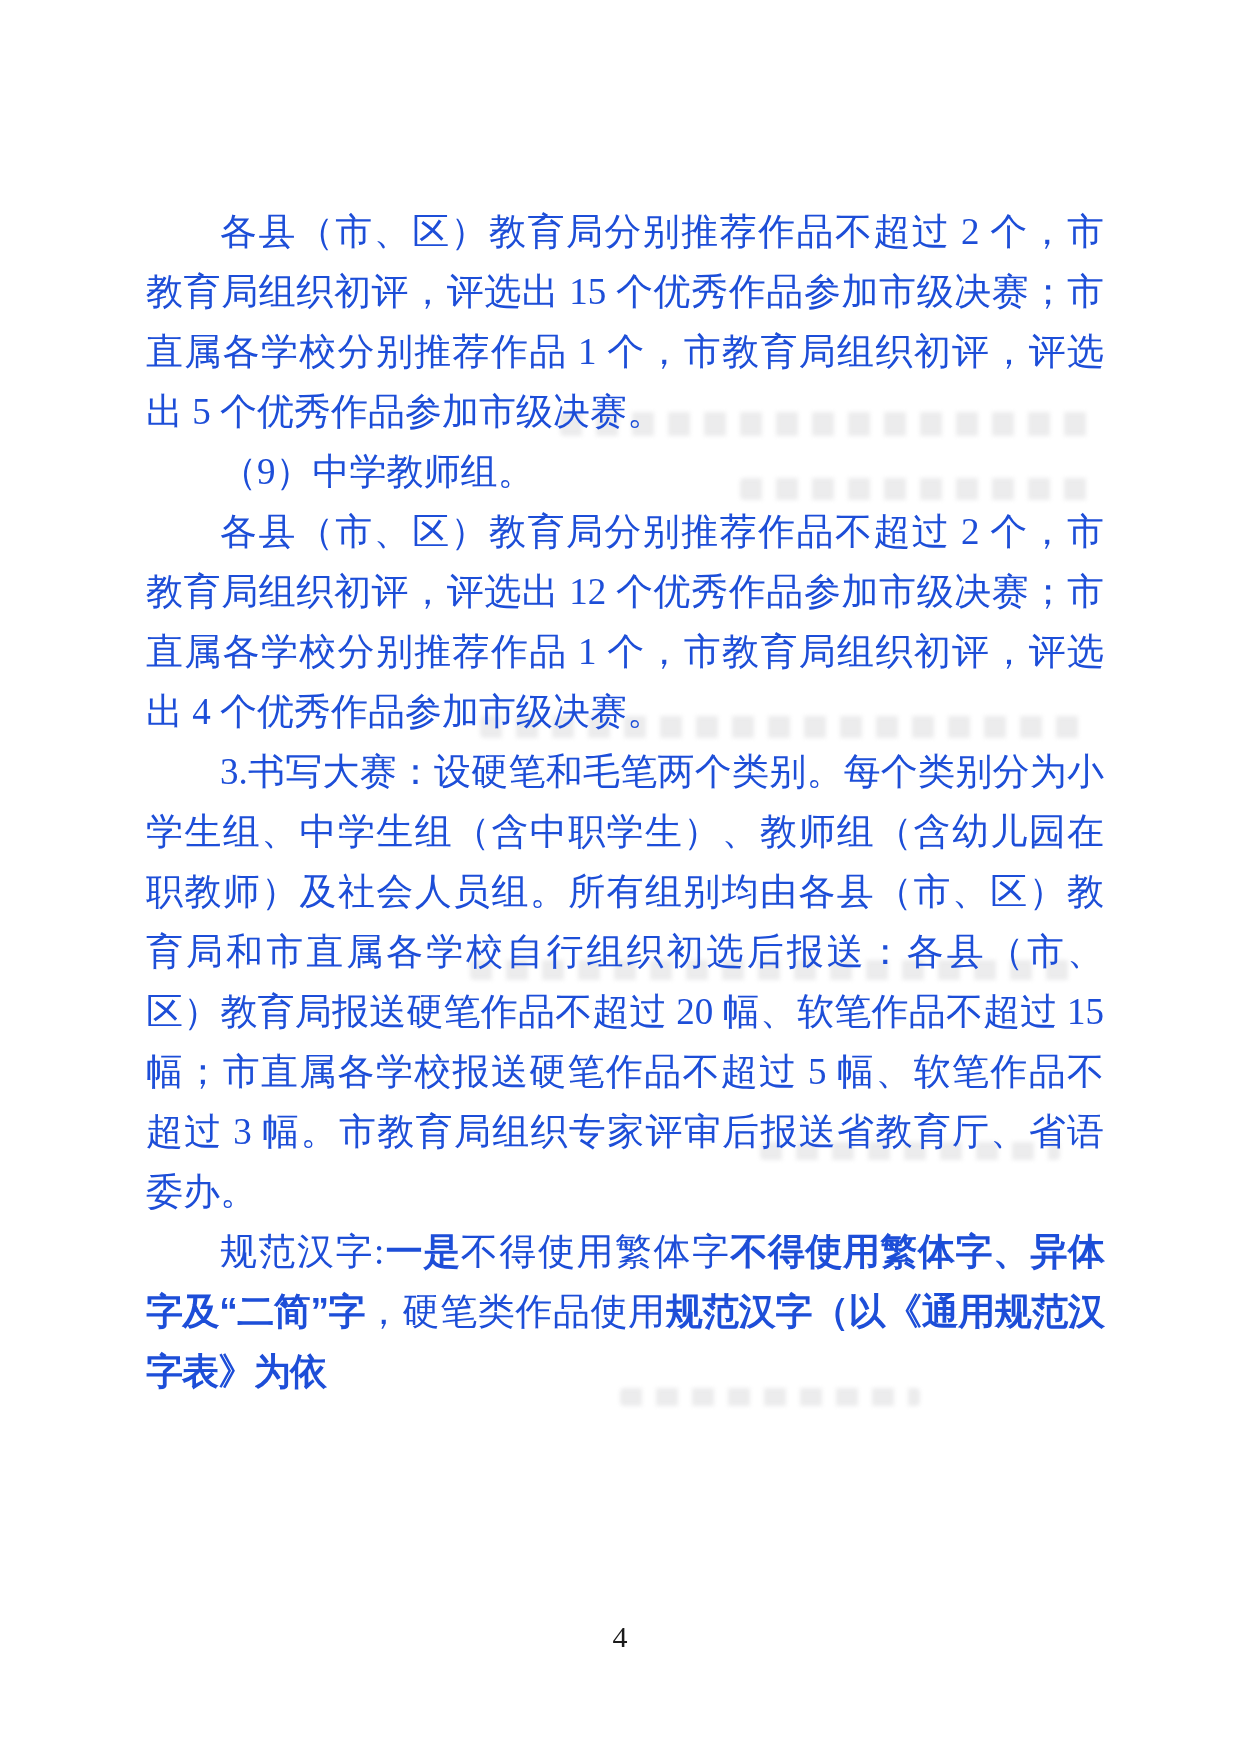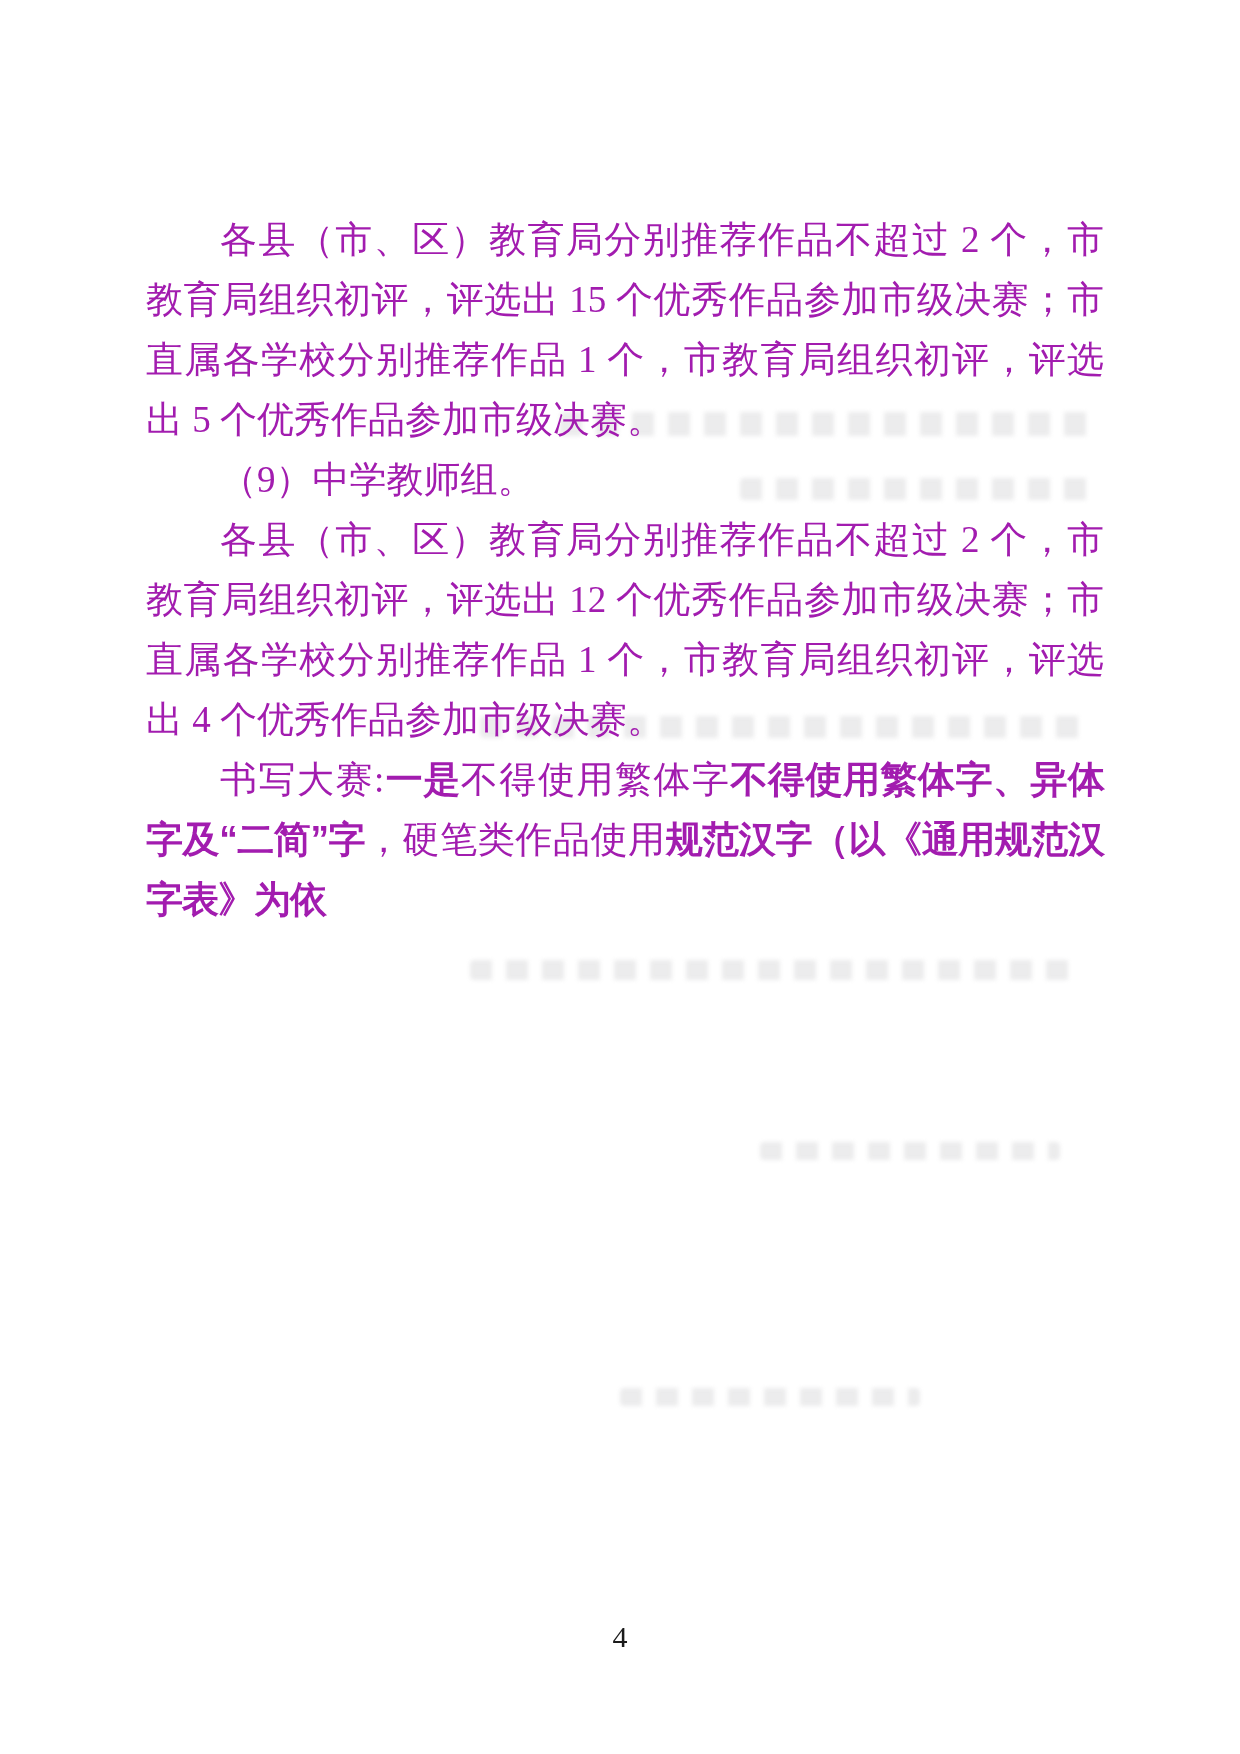--- a/index.html
+++ b/index.html
@@ -15,23 +15,23 @@
     font-family: "Liberation Serif", "DejaVu Serif", serif;
   }
   .page {
     position: absolute;
     inset: 0;
     background: #ffffff;
   }
   .doc-body {
     position: absolute;
     left: 146px;
-    top: 210px;
+    top: 202px;
     width: 958px;
-    color: #a21caf;
+    color: #1d4ed8;
     font-size: 37px;
     line-height: 60px;
     text-align: justify;
     text-justify: inter-ideograph;
   }
   p.para {
     margin: 0;
     padding: 0;
     text-indent: 2em;
   }
@@ -76,17 +76,18 @@
   <div class="smudge" style="left:740px; top:478px; width:350px; height:22px;"></div>
   <div class="smudge" style="left:480px; top:716px; width:610px; height:22px;"></div>
   <div class="smudge" style="left:470px; top:960px; width:600px; height:20px;"></div>
   <div class="smudge" style="left:760px; top:1142px; width:300px; height:18px;"></div>
   <div class="smudge" style="left:620px; top:1388px; width:300px; height:18px;"></div>
 
   <div class="doc-body" id="doc-body">
       <p class="para"><span class="run">各县（市、区）教育局分别推荐作品不超过 2 个，市教育局组织初评，评选出 15 个优秀作品参加市级决赛；市直属各学校分别推荐作品 1 个，市教育局组织初评，评选出 5 个优秀作品参加市级决赛。</span></p>
       <p class="para"><span class="run">（9）中学教师组。</span></p>
       <p class="para"><span class="run">各县（市、区）教育局分别推荐作品不超过 2 个，市教育局组织初评，评选出 12 个优秀作品参加市级决赛；市直属各学校分别推荐作品 1 个，市教育局组织初评，评选出 4 个优秀作品参加市级决赛。</span></p>
-      <p class="para"><span class="run">书写大赛:</span><span class="run run-bold">一是</span><span class="run">不得使用繁体字</span><span class="run run-bold">不得使用繁体字、异体字及“二简”字</span><span class="run">，硬笔类作品使用</span><span class="run run-bold">规范汉字（以《通用规范汉字表》为依</span></p>
+      <p class="para"><span class="run">3.书写大赛：设硬笔和毛笔两个类别。每个类别分为小学生组、中学生组（含中职学生）、教师组（含幼儿园在职教师）及社会人员组。所有组别均由各县（市、区）教育局和市直属各学校自行组织初选后报送：各县（市、区）教育局报送硬笔作品不超过 20 幅、软笔作品不超过 15 幅；市直属各学校报送硬笔作品不超过 5 幅、软笔作品不超过 3 幅。市教育局组织专家评审后报送省教育厅、省语委办。</span></p>
+      <p class="para"><span class="run">规范汉字:</span><span class="run run-bold">一是</span><span class="run">不得使用繁体字</span><span class="run run-bold">不得使用繁体字、异体字及“二简”字</span><span class="run">，硬笔类作品使用</span><span class="run run-bold">规范汉字（以《通用规范汉字表》为依</span></p>
     </div>
 
   <div class="page-number">4</div>
 </div>
 
 </body></html>

